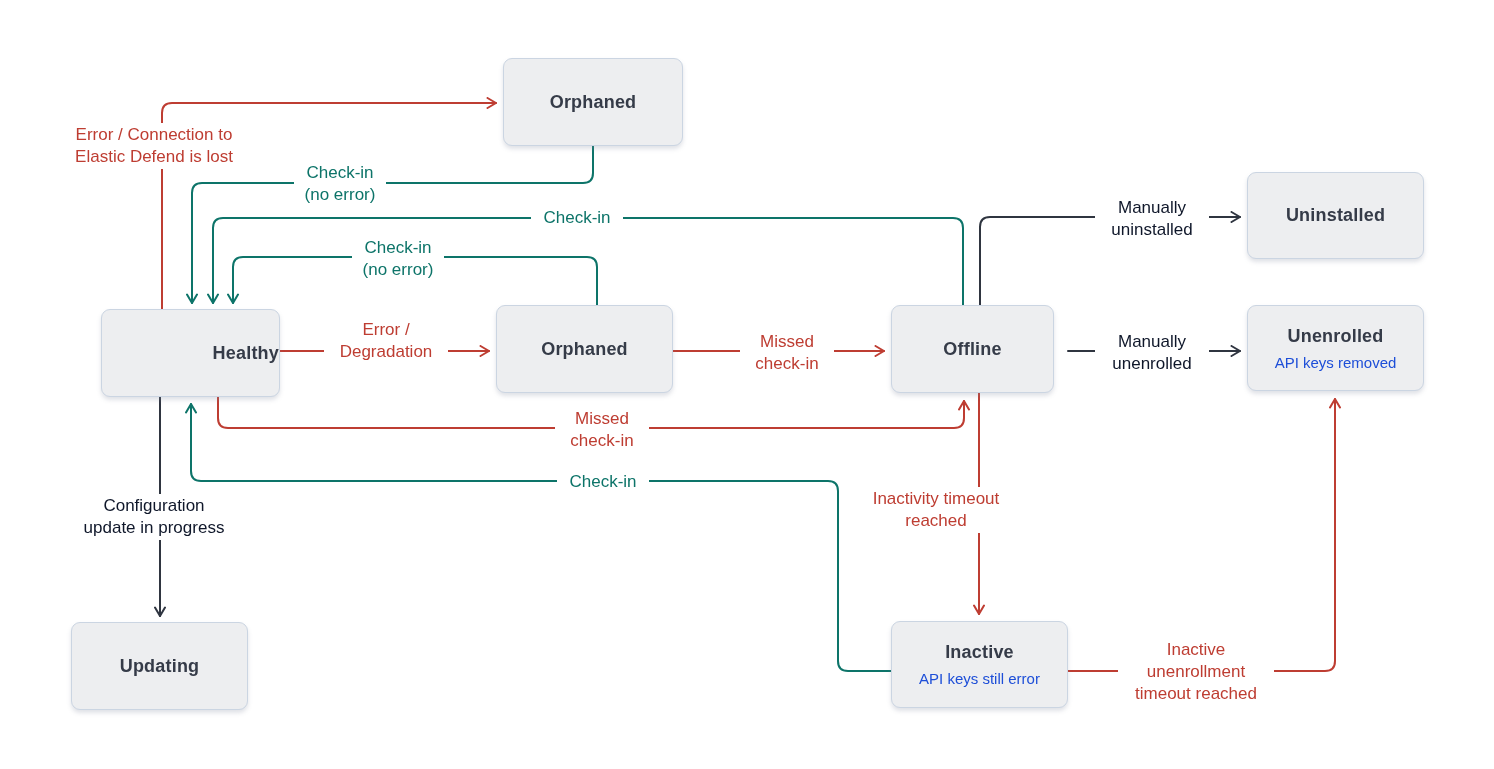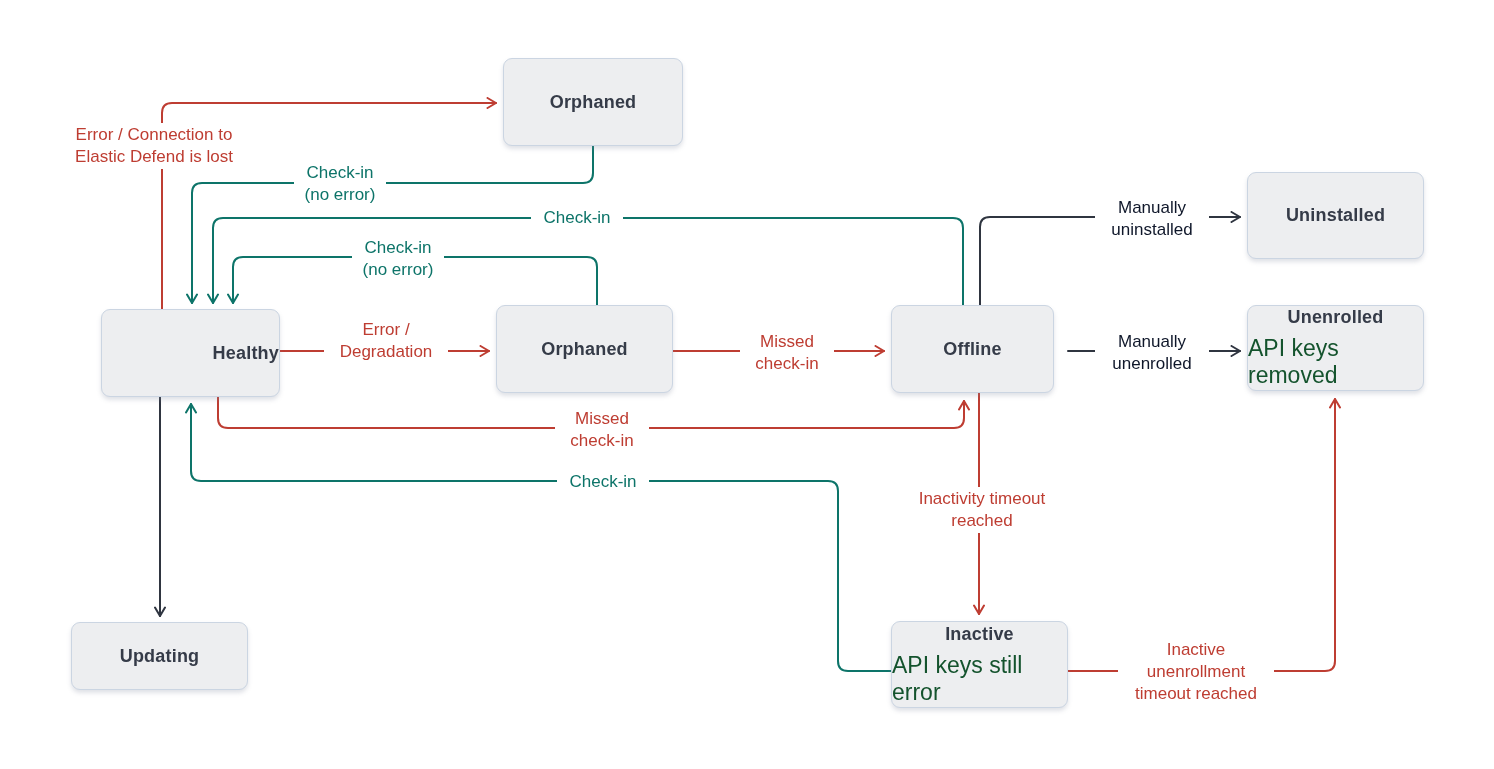--- a/index.html
+++ b/index.html
@@ -8,53 +8,53 @@
     font-family:"Liberation Sans", sans-serif;
   }
   #wires{position:absolute;left:0;top:0;z-index:1;}
   .node{
     position:absolute;z-index:2;box-sizing:border-box;
     background:#EDEEF0;border:1.5px solid #CBD5E2;border-radius:9px;
     box-shadow:0 3px 4px rgba(130,140,160,0.25);
     display:flex;flex-direction:column;align-items:center;justify-content:center;gap:7px;
   }
   .node .title{font-weight:bold;font-size:18px;color:#353B48;letter-spacing:.2px;}
-  .node .subtitle{font-size:23px;color:#14532d;}
+  .node .subtitle{font-size:15px;color:#1d4ed8;}
   .elabel{
     position:absolute;z-index:3;background:#ffffff;
     font-size:17px;line-height:22px;text-align:center;white-space:pre-line;
     padding:1px 2px;
   }
   .red{color:#BE3D32;}
   .teal{color:#0D7469;}
   .blk{color:#0f172a;}
 
   
   .n-orphaned   {left:503px; top:58px;  width:180px; height:88px;}
   .n-uninstalled{left:1247px;top:172px; width:177px; height:87px;}
   .n-healthy    {left:101px; top:309px; width:179px; height:88px;align-items:flex-end;}
   .n-unhealthy  {left:496px; top:305px; width:177px; height:88px;}
   .n-offline    {left:891px; top:305px; width:163px; height:88px;}
   .n-unenrolled {left:1247px;top:305px; width:177px; height:86px;}
-  .n-updating   {left:71px;  top:622px; width:177px; height:68px;}
+  .n-updating   {left:71px;  top:622px; width:177px; height:88px;}
   .n-inactive   {left:891px; top:621px; width:177px; height:87px;}
 
   
   .l-err-conn   {left:52px;  top:123px; width:200px;}
   .l-ci-noerr1  {left:294px; top:161px; width:88px;}
   .l-ci-long    {left:531px; top:206px; width:88px;}
   .l-ci-noerr2  {left:352px; top:236px; width:88px;}
   .l-err-degr   {left:324px; top:318px; width:120px;}
   .l-missed1    {left:740px; top:330px; width:90px;}
   .l-man-uninst {left:1095px;top:196px; width:110px;}
   .l-man-unenr  {left:1095px;top:330px; width:110px;}
   .l-missed2    {left:555px; top:407px; width:90px;}
   .l-ci-bottom  {left:557px; top:470px; width:88px;}
   .l-config     {left:62px;  top:494px; width:180px;}
-  .l-inact-to   {left:898px; top:487px; width:164px;}
+  .l-inact-to   {left:852px; top:487px; width:164px;}
   .l-inact-unen {left:1118px;top:638px; width:152px;}
 </style>
 </head>
 <body>
 
 <div id="stage">
 
   <svg id="wires" width="1494" height="769" viewBox="0 0 1494 769">
     <defs>
       <marker id="ar-red" viewBox="0 0 13 13" refX="11" refY="6.5" markerWidth="13" markerHeight="13" markerUnits="userSpaceOnUse" orient="auto">
@@ -143,19 +143,21 @@
 Degradation</div>
   <div class="elabel red  l-missed1">Missed
 check-in</div>
   <div class="elabel blk  l-man-uninst">Manually
 uninstalled</div>
   <div class="elabel blk  l-man-unenr">Manually
 unenrolled</div>
   <div class="elabel red  l-missed2">Missed
 check-in</div>
   <div class="elabel teal l-ci-bottom">Check-in</div>
+  <div class="elabel blk  l-config">Configuration
+update in progress</div>
   <div class="elabel red  l-inact-to">Inactivity timeout
 reached</div>
   <div class="elabel red  l-inact-unen">Inactive
 unenrollment
 timeout reached</div>
 
 </div>
 
 </body></html>

